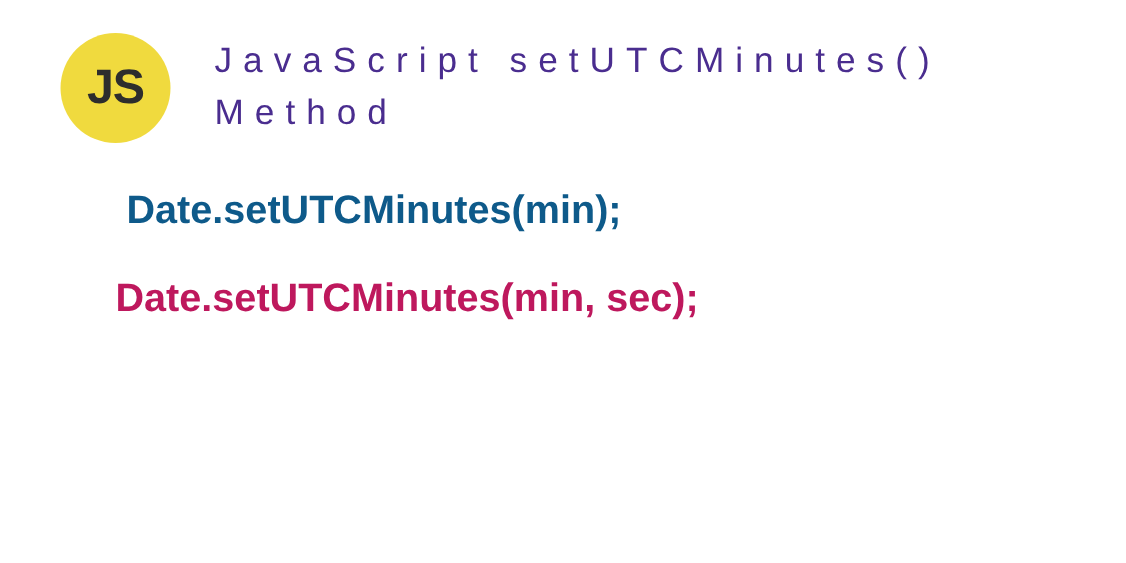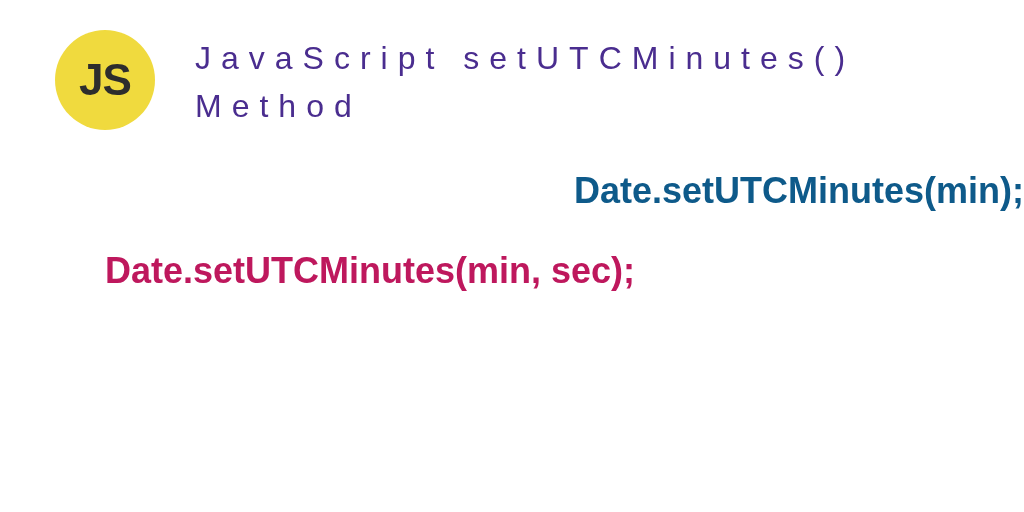--- a/index.html
+++ b/index.html
@@ -10,21 +10,21 @@
     body {
       width: 1024px;
       height: 512px;
       background: #ffffff;
       font-family: -apple-system, BlinkMacSystemFont, 'Segoe UI', Arial, sans-serif;
       position: relative;
       overflow: hidden;
     }
     .header {
       display: flex;
-      align-items: flex-end;
+      align-items: flex-start;
       padding: 30px 0 0 55px;
       gap: 40px;
     }
     .js-badge {
       width: 100px;
       height: 100px;
       border-radius: 50%;
       background: #f0da3e;
       display: flex;
       align-items: center;
@@ -49,21 +49,20 @@
       display: flex;
       flex-direction: column;
       gap: 38px;
     }
     .sig {
       font-size: 36px;
       font-weight: 700;
     }
     .sig-1 {
       color: #0e5a8a;
-      text-align: right;
     }
     .sig-2 {
       color: #be185d;
       margin-left: -10px;
     }
     .sig-3 {
       color: #c71585;
       margin-left: -28px;
     }
   </style>

